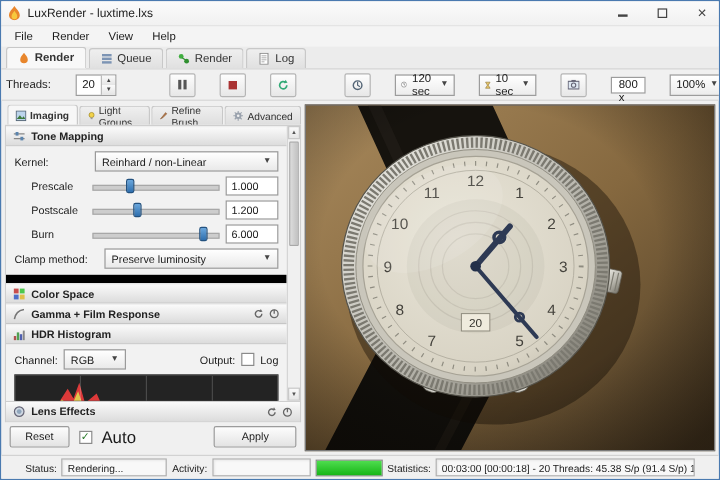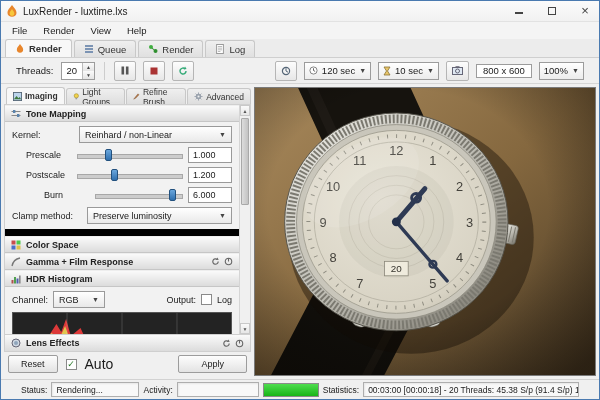--- a/index.html
+++ b/index.html
@@ -19,21 +19,21 @@
   .menubar{height:17px;flex:0 0 17px;display:flex;align-items:center;background:#f4f4f4;padding-left:3px}
   .menu-item{padding:1px 8px;font-size:9.5px}
 
   
   .tabrow{height:19px;flex:0 0 19px;display:flex;align-items:flex-end;background:#ececec;border-bottom:1px solid #cfcfcf;padding-left:4px;gap:2px}
   .mtab{display:flex;align-items:center;gap:4px;padding:0 9px;border:1px solid #c8c8c8;border-bottom:none;background:linear-gradient(#efefef,#e0e0e0);height:17px;border-radius:3px 3px 0 0;font-size:9.5px;color:#333}
   .mtab.active{background:#f8f8f8;height:18px;font-weight:bold}
   .ticon{width:10px;height:10px;display:block}
 
   
-  .toolbar{height:26px;flex:0 0 26px;display:flex;align-items:center;gap:7px;padding:0 15px;background:#f0f0f0;border-bottom:1px solid #d6d6d6;font-size:9.5px}
+  .toolbar{height:26px;flex:0 0 26px;display:flex;align-items:center;gap:20px;padding:0 4px;background:#f0f0f0;border-bottom:1px solid #d6d6d6;font-size:9.5px}
   .tlabel{color:#222}
   .spinbox{display:flex;align-items:stretch;border:1px solid #9c9c9c;background:#fff;height:18px}
   .spinbox .val{padding:0 5px;display:flex;align-items:center;min-width:20px}
   .spinarrows{display:flex;flex-direction:column;border-left:1px solid #bbb;width:12px}
   .spinarrows span{flex:1;display:flex;align-items:center;justify-content:center;font-size:5px;color:#444;background:linear-gradient(#fafafa,#e4e4e4)}
   .tbtn{height:20px;min-width:22px;display:flex;align-items:center;justify-content:center;border:1px solid #b5b5b5;background:linear-gradient(#fdfdfd,#e7e7e7);border-radius:2px;gap:4px;padding:0 5px}
   .tsep{width:1px;height:18px;background:#cdcdcd;margin:0 2px}
   .spacer{flex:1}
   .combo{display:flex;align-items:center;gap:4px;border:1px solid #9c9c9c;background:linear-gradient(#fff,#ececec);height:18px;padding:0 4px}
   .combo .car{font-size:7px;color:#444}
@@ -271,21 +271,21 @@
               <div class="sval">1.000</div>
             </div>
             <div class="frow">
               <span class="slabel" style="margin-left:14px">Postscale</span>
               <div class="strack">
                   <div class="sthumb" style="left:32%"></div>
                 </div>
               <div class="sval">1.200</div>
             </div>
             <div class="frow">
-              <span class="slabel" style="margin-left:32px">Burn</span>
+              <span class="slabel" style="margin-left:14px">Burn</span>
               <div class="strack">
                   <div class="sthumb" style="left:84%"></div>
                 </div>
               <div class="sval">6.000</div>
             </div>
             <div class="frow">
               <span class="flabel" style="width:70px">Clamp method:</span>
               <div class="select">
                 <span>Preserve luminosity</span>
                 <span class="car">▼</span>

